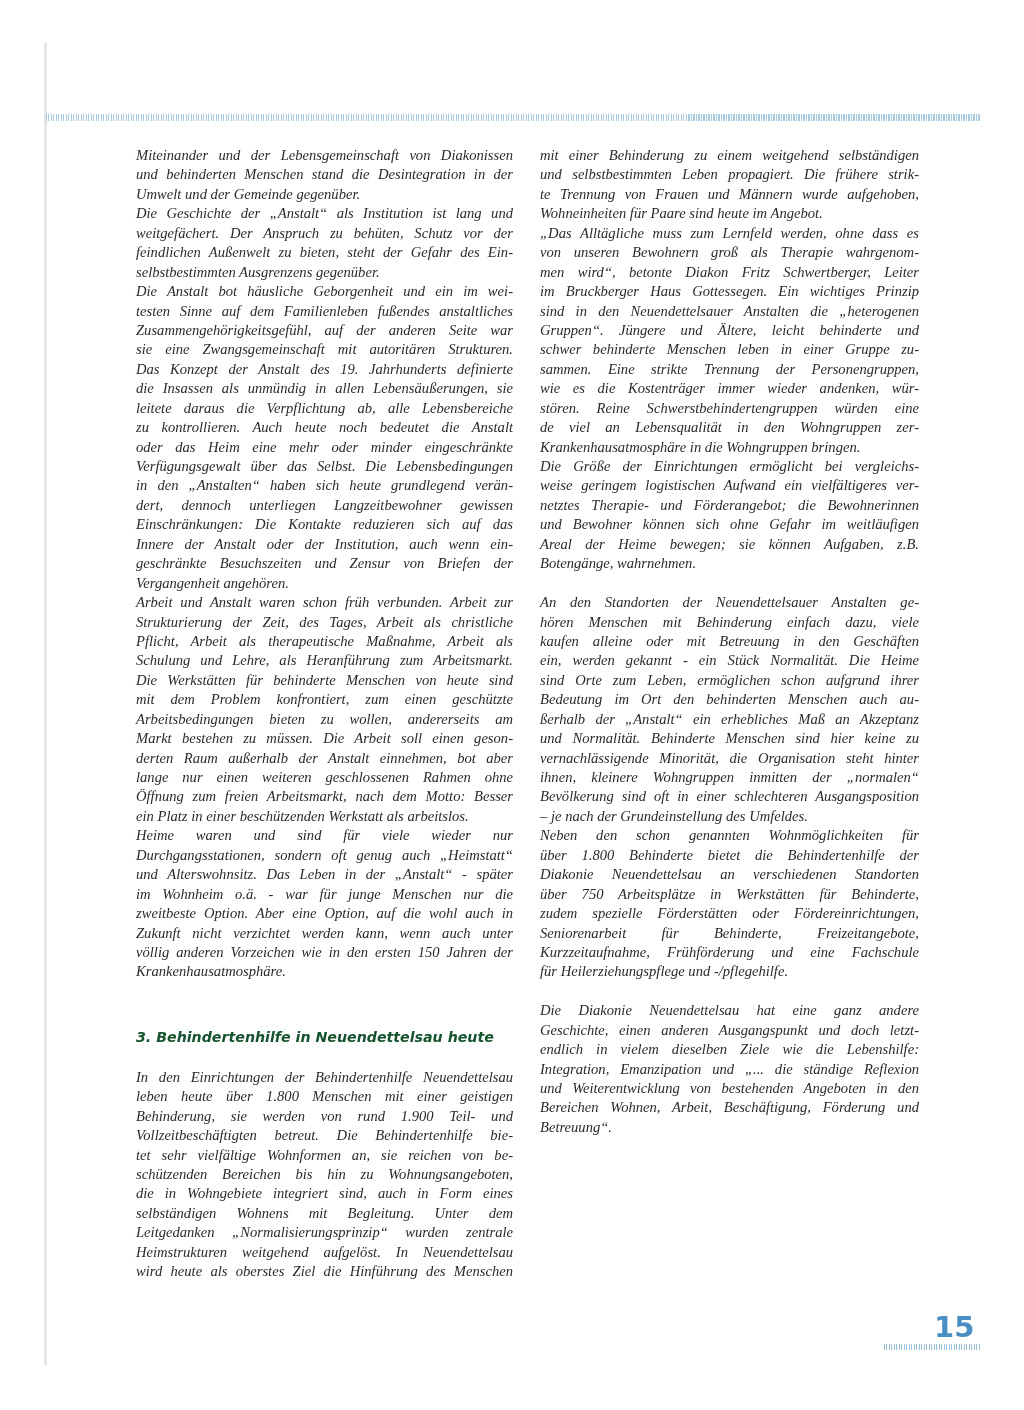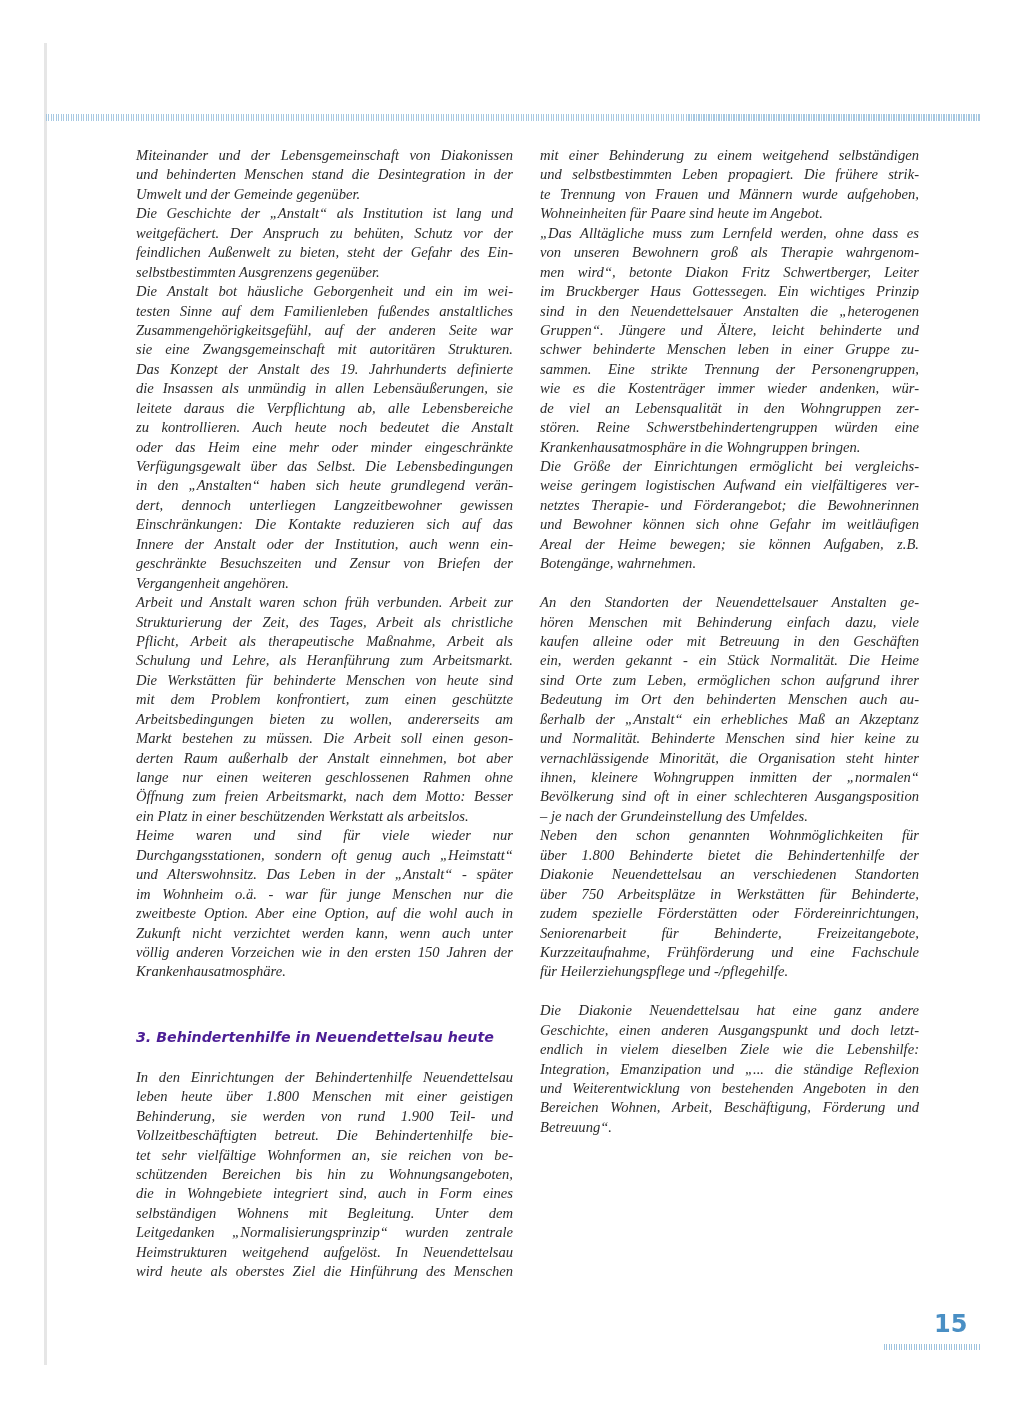--- a/index.html
+++ b/index.html
@@ -15,25 +15,25 @@
   .col-right { left: 540px; width: 379px; }
   .line {
     height: 19.45px; line-height: 19.45px; white-space: nowrap;
     text-align: justify; text-align-last: justify; overflow: visible;
   }
   .line.last { text-align-last: left; }
   .gap { height: 19.45px; }
   .gap-lg { height: 42px; }
   .heading {
     font-family: "DejaVu Sans", "Liberation Sans", sans-serif; font-weight: bold;
-    font-size: 14.2px; color: #4c1d95; height: 26px; line-height: 26px; margin-bottom: 18px;
+    font-size: 14.2px; color: #14532d; height: 26px; line-height: 26px; margin-bottom: 18px;
   }
   .page-number {
     position: absolute; left: 934px; top: 1310px; font-family: "DejaVu Sans", sans-serif;
-    font-weight: bold; font-size: 24px; color: #4a8fc4;
+    font-weight: bold; font-size: 29px; color: #4a8fc4;
   }
   .bottom-rule {
     position: absolute; left: 884px; top: 1344px; width: 96px; height: 6px;
     background: repeating-linear-gradient(90deg, #9ec3df 0px, #9ec3df 1px, #ffffff 1px, #ffffff 2.5px);
   }
 </style>
 </head>
 <body>
 
 <div class="margin-rule"></div>
@@ -120,22 +120,22 @@
   <div>
       <div class="line">„Das Alltägliche muss zum Lernfeld werden, ohne dass es</div>
       <div class="line">von unseren Bewohnern groß als Therapie wahrgenom-</div>
       <div class="line">men wird“, betonte Diakon Fritz Schwertberger, Leiter</div>
       <div class="line">im Bruckberger Haus Gottessegen. Ein wichtiges Prinzip</div>
       <div class="line">sind in den Neuendettelsauer Anstalten die „heterogenen</div>
       <div class="line">Gruppen“. Jüngere und Ältere, leicht behinderte und</div>
       <div class="line">schwer behinderte Menschen leben in einer Gruppe zu-</div>
       <div class="line">sammen. Eine strikte Trennung der Personengruppen,</div>
       <div class="line">wie es die Kostenträger immer wieder andenken, wür-</div>
+      <div class="line">stören. Reine Schwerstbehindertengruppen würden eine</div>
       <div class="line">de viel an Lebensqualität in den Wohngruppen zer-</div>
-      <div class="line">stören. Reine Schwerstbehindertengruppen würden eine</div>
       <div class="line last">Krankenhausatmosphäre in die Wohngruppen bringen.</div>
     </div>
   <div>
       <div class="line">Die Größe der Einrichtungen ermöglicht bei vergleichs-</div>
       <div class="line">weise geringem logistischen Aufwand ein vielfältigeres ver-</div>
       <div class="line">netztes Therapie- und Förderangebot; die Bewohnerinnen</div>
       <div class="line">und Bewohner können sich ohne Gefahr im weitläufigen</div>
       <div class="line">Areal der Heime bewegen; sie können Aufgaben, z.B.</div>
       <div class="line last">Botengänge, wahrnehmen.</div>
     </div>

